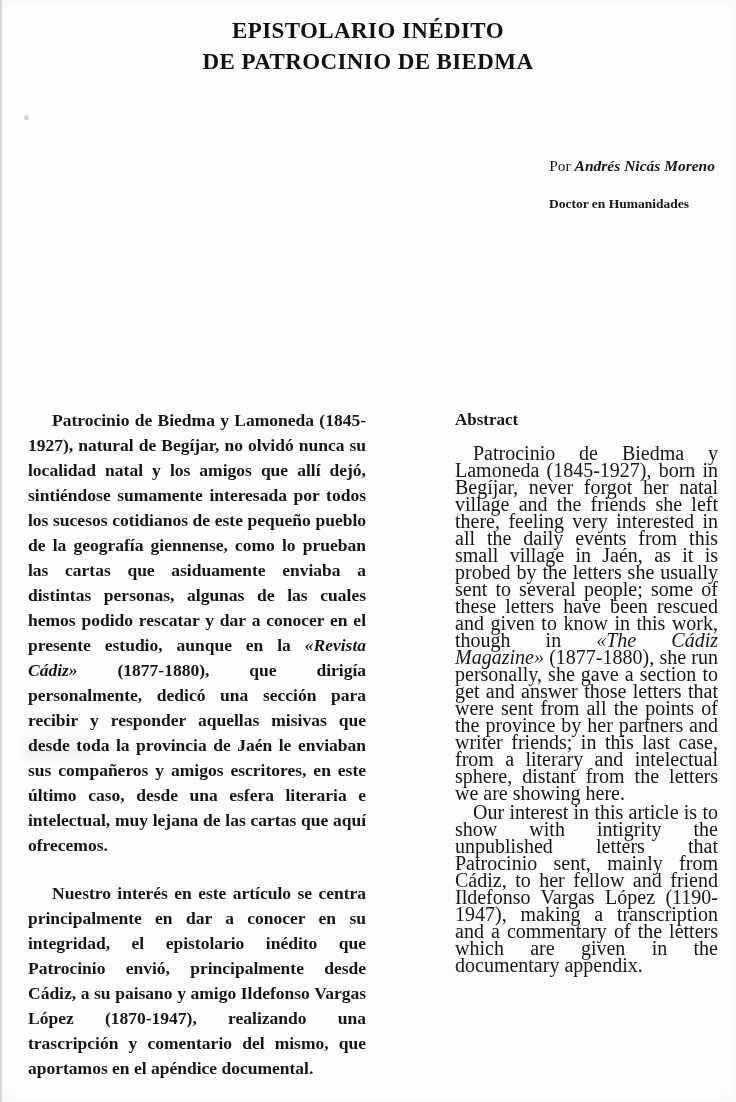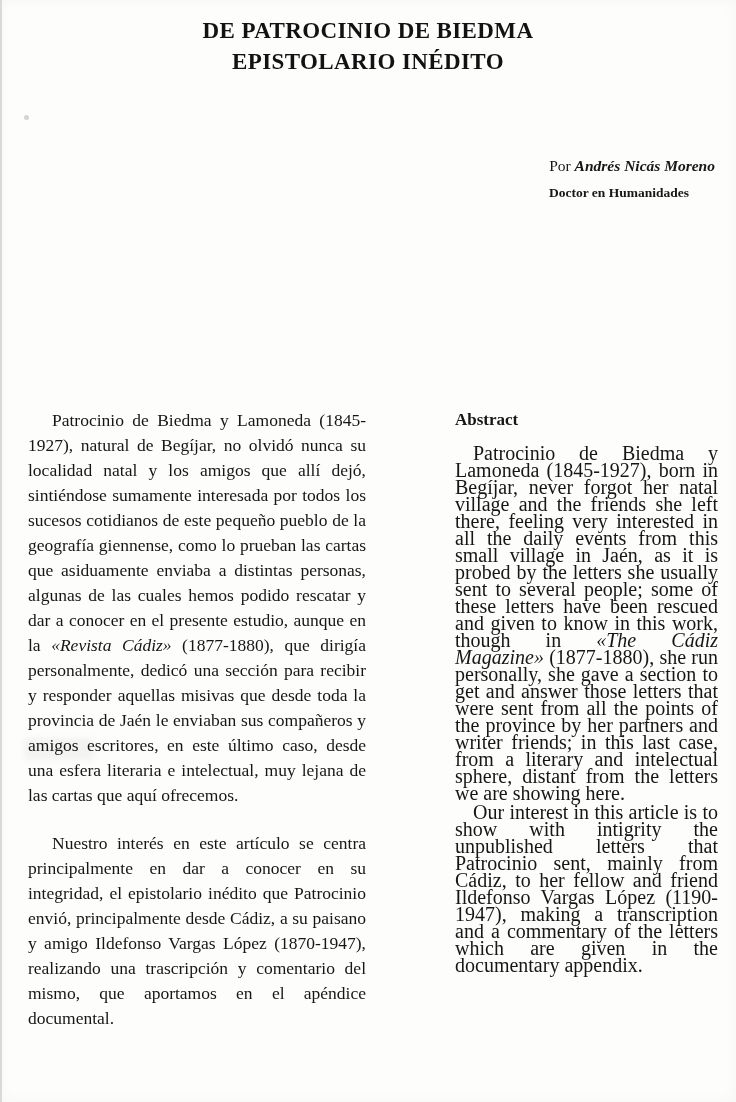--- a/index.html
+++ b/index.html
@@ -47,21 +47,21 @@
   .byline {
     position: absolute; top: 156px; right: 21px;
     text-align: right;
   }
   .byline-main { font-size: 15.5px; line-height: 19px; font-family: Liberation Serif, serif; }
   .byline-prefix { font-style: normal; }
   .author-name { font-style: italic; font-weight: bold; }
   .byline-credential {
     font-size: 13.5px; line-height: 17px;
     font-weight: bold;
-    margin-top: 9px; margin-right: 26px;
+    margin-top: 20px; margin-right: 26px;
   }
   
   .columns {
     position: absolute; top: 408px; left: 28px;
     width: 690px;
     display: flex;
   }
   .col-left  { width: 338px; margin-right: 89px; flex: none; }
   .col-right { width: 263px; flex: none; }
   .col-heading {
@@ -69,42 +69,42 @@
     font-weight: bold; line-height: 24px;
   }
   .col-left  .col-heading { font-size: 20px; letter-spacing: 0.3px; }
   .col-right .col-heading { font-size: 17px; }
   .para {
     margin: 0;
     text-align: justify;
     text-indent: 24px;
   }
   .col-left .para {
-    font-size: 17.5px; line-height: 25px;
+    font-size: 17.5px; line-height: 25px; font-weight: bold;
   }
   .col-left .para + .para { margin-top: 23px; }
   .col-right .para {
     font-size: 20px; line-height: 17px;
     font-weight: normal; text-indent: 18px;
   }
   .col-right .para + .para { margin-top: 2px; }
   .journal-title { font-style: italic; }
 </style>
 </head>
 <body>
 
 <div class="page">
 
   <div class="scan-edge"></div>
   <div class="scan-speck"></div>
   <div class="scan-smudge"></div>
 
   <h1 class="title">
+    <span class="title-line">EPISTOLARIO INÉDITO</span>
     <span class="title-line">DE PATROCINIO DE BIEDMA</span>
-    <span class="title-line">EPISTOLARIO INÉDITO</span>
   </h1>
 
   <div class="byline">
     <div class="byline-main">
       <span class="byline-prefix">Por </span><span class="author-name">Andrés Nicás Moreno</span>
     </div>
     <div class="byline-credential">Doctor en Humanidades</div>
   </div>
 
   <div class="columns">

